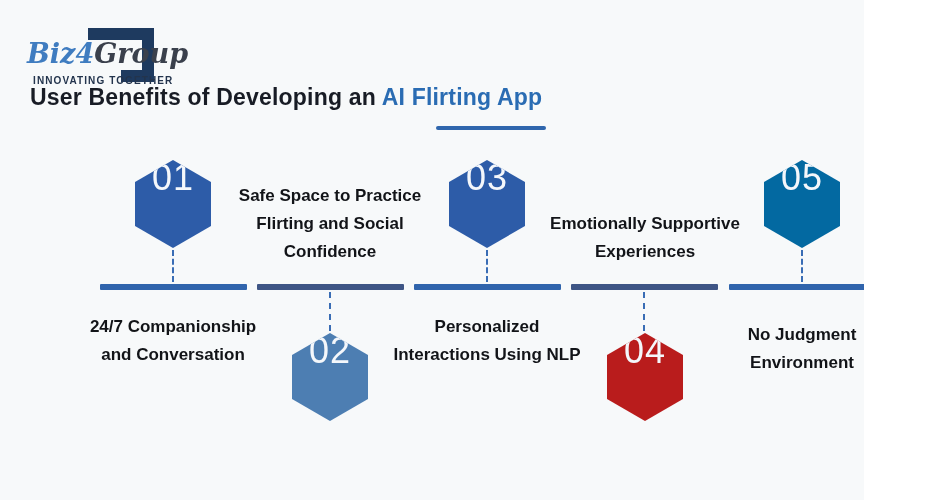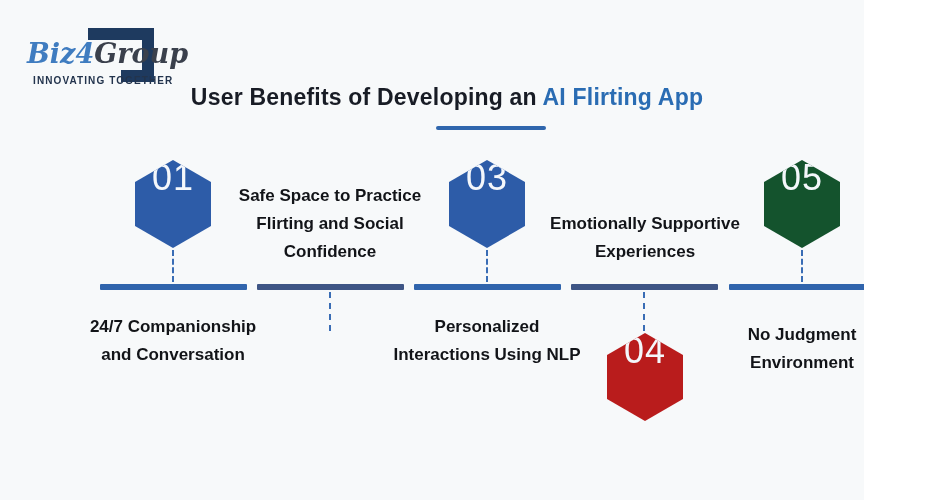--- a/index.html
+++ b/index.html
@@ -26,21 +26,21 @@
   .logo-text .dark { color:#3a404c; }
   .logo-tagline {
     position:absolute; left:8px; top:61px;
     font-size:10px; font-weight:700; letter-spacing:1.1px;
     color:#23344d; white-space:nowrap;
   }
 
   
   .title {
     position:absolute; left:0; right:0; top:84px;
-    text-align:center; padding-left:30px;
+    padding-left:30px;
     font-size:23px; font-weight:700; color:#181c25; letter-spacing:.2px;
     white-space:nowrap;
   }
   .title .hl { color:#2a6cb3; }
   .title-underline {
     position:absolute; left:436px; top:126px;
     width:110px; height:4px; border-radius:2px; background:#2f66ad;
   }
 
   
@@ -105,27 +105,30 @@
 
   <div class="connector above cn1"></div>
   <div class="connector below cn2"></div>
   <div class="connector above cn3"></div>
   <div class="connector below cn4"></div>
   <div class="connector above cn5"></div>
 
   <div class="hex above hx1" style="background-color: rgb(45, 92, 168);">
     <span class="num">01</span>
   </div>
+  <div class="hex below hx2" style="background-color: rgb(77, 126, 178);">
+    <span class="num">02</span>
+  </div>
   <div class="hex above hx3" style="background-color: rgb(45, 92, 168);">
     <span class="num">03</span>
   </div>
   <div class="hex below hx4" style="background-color: #b91c1c;">
     <span class="num">04</span>
   </div>
-  <div class="hex above hx5" style="background-color: #14532d;">
+  <div class="hex above hx5" style="background-color: #0369a1;">
     <span class="num">05</span>
   </div>
 
   <div class="step-label below lb1">24/7 Companionship
 and Conversation</div>
   <div class="step-label above lb2">Safe Space to Practice
 Flirting and Social
 Confidence</div>
   <div class="step-label above lb4">Emotionally Supportive
 Experiences</div>

